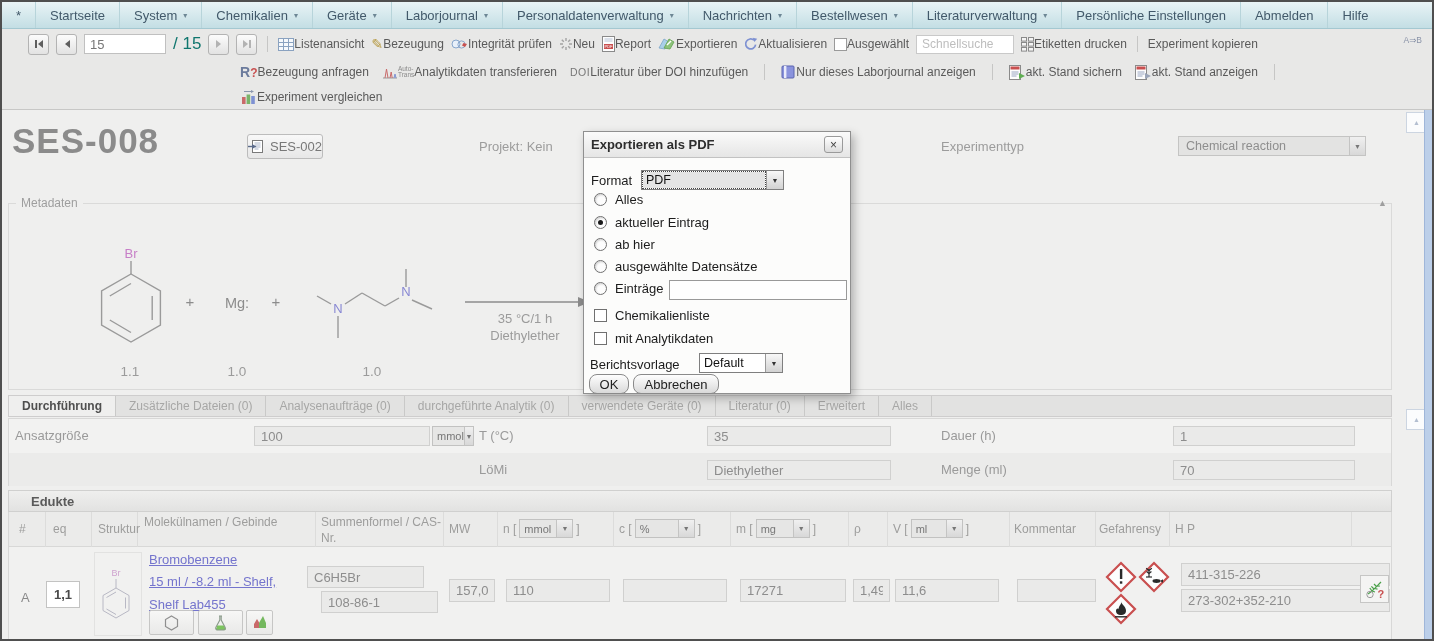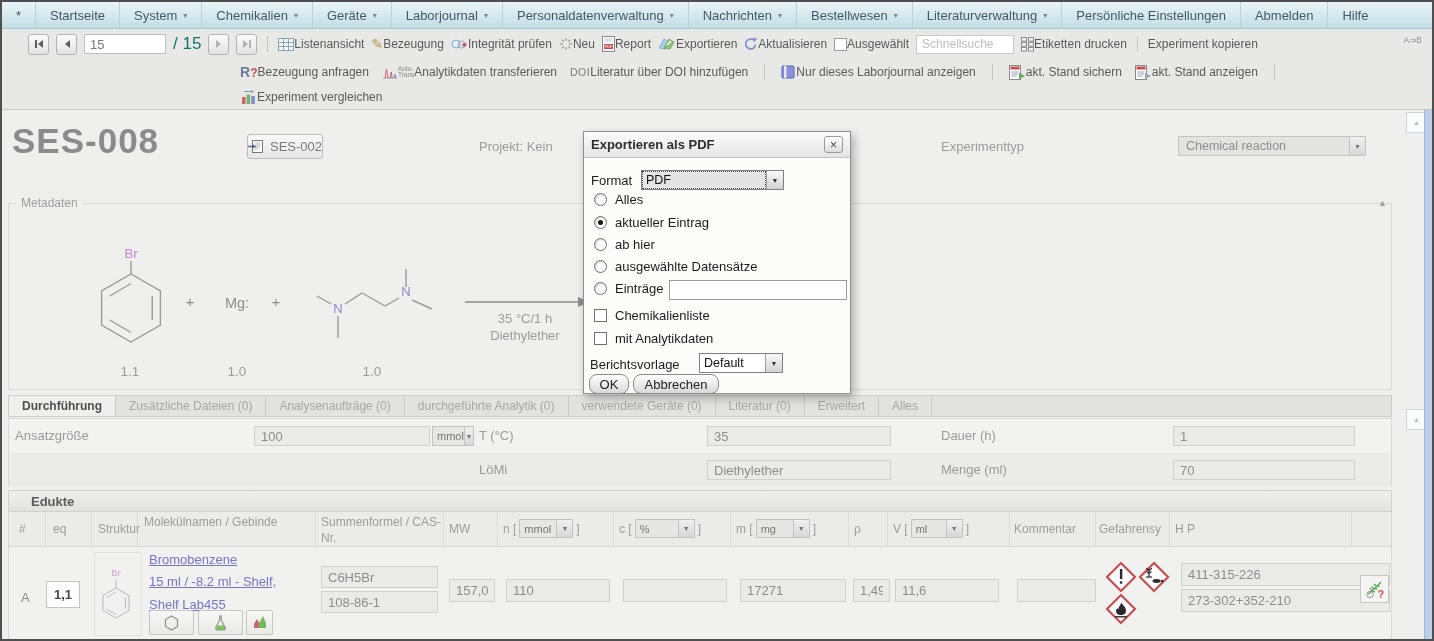--- a/index.html
+++ b/index.html
@@ -554,21 +554,21 @@
             <path d="M3.2 10.5h6.6l1.4 2.6a1 1 0 0 1-.9 1.9H3.4a1 1 0 0 1-.9-1.9z" fill="#7cc45e"></path>
             <path d="M5 1h3M5.8 1v4L1.8 12.5A1.8 1.8 0 0 0 3.4 15h6.2a1.8 1.8 0 0 0 1.6-2.5L7.2 5V1" fill="none" stroke="#8a9a8a" stroke-width="1.1"></path>
           </svg>
       </div>
       <div class="mini-btn" style="left:237px;width:27px">
         <svg width="14" height="15" viewBox="0 0 14 15">
             <polygon points="4,4 7,9 7,13 1,13 1,9" fill="#c96a6a"></polygon>
             <polygon points="10,1 13,8 13,13 6,13 6,8" fill="#74b85e"></polygon>
           </svg>
       </div>
-      <input class="gray-input abs" style="left: 312px; top: 19px; width: 117px; height: 22px;" value="C6H5Br">
+      <input class="gray-input abs" style="left: 298px; top: 19px; width: 117px; height: 22px;" value="C6H5Br">
       <input class="gray-input abs" style="left: 312px; top: 44px; width: 117px; height: 22px;" value="108-86-1">
       <input class="gray-input abs" style="left: 440px; top: 32px; width: 46px; height: 23px;" value="157,01">
       <input class="gray-input abs" style="left: 497px; top: 32px; width: 104px; height: 23px;" value="110">
       <input class="gray-input abs" style="left: 614px; top: 32px; width: 104px; height: 23px;" value="">
       <input class="gray-input abs" style="left: 731px; top: 32px; width: 106px; height: 23px;" value="17271">
       <input class="gray-input abs" style="left: 844px; top: 32px; width: 37px; height: 23px;" value="1,49">
       <input class="gray-input abs" style="left: 886px; top: 32px; width: 104px; height: 23px;" value="11,6">
       <input class="gray-input abs" style="left: 1008px; top: 32px; width: 79px; height: 23px;" value="">
 
       <svg class="ghs" style="left:1096px;top:14px" viewBox="0 0 32 32">

